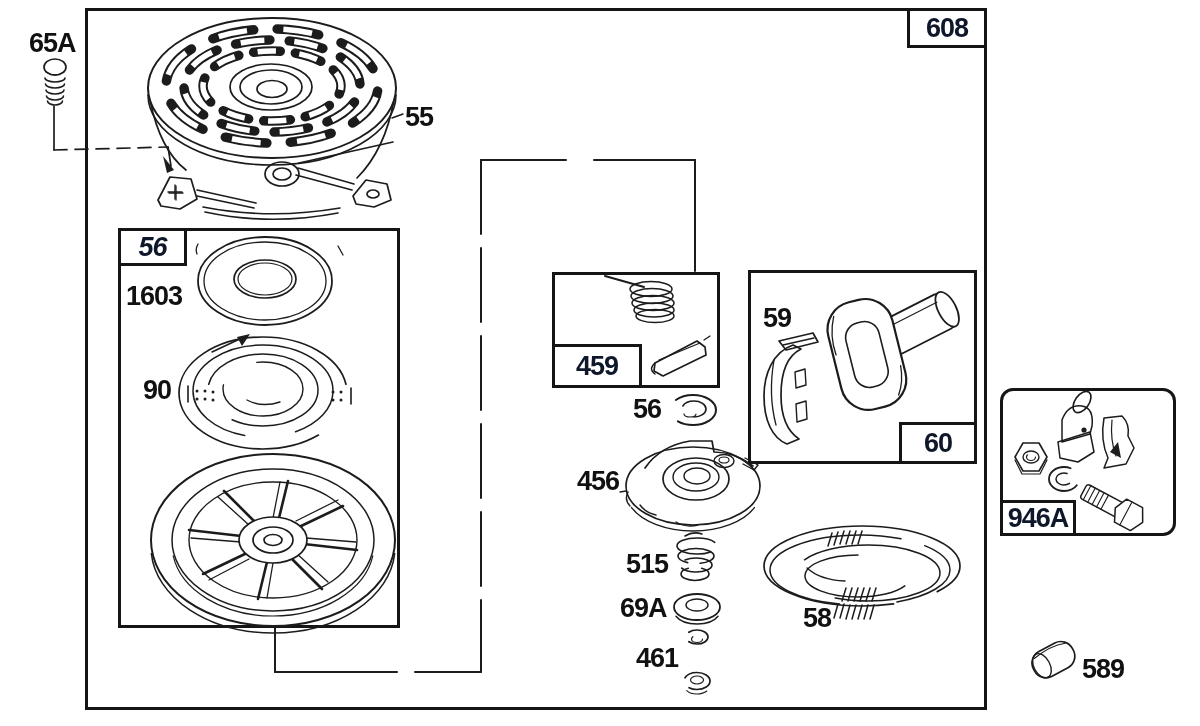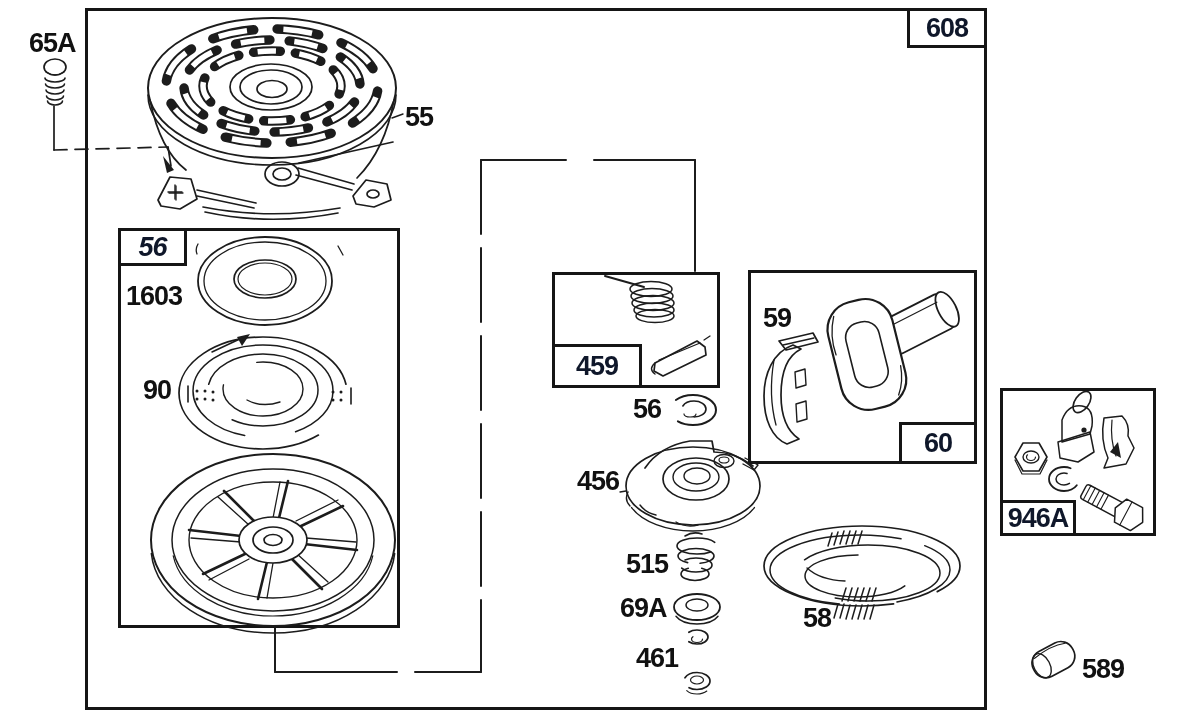--- a/index.html
+++ b/index.html
@@ -33,21 +33,21 @@
   </div>
 
   <div class="pbox" style="left:552px;top:272px;width:168px;height:116px;">
     <div class="tag" style="bottom:-3px;left:-3px;width:90px;height:44px;">459</div>
   </div>
 
   <div class="pbox" style="left:748px;top:270px;width:229px;height:194px;">
     <div class="tag" style="bottom:-3px;right:-3px;width:78px;height:42px;">60</div>
   </div>
 
-  <div class="pbox" style="left:1000px;top:388px;width:156px;height:148px;">
+  <div class="pbox" style="left:1000px;top:388px;width:176px;height:148px;border-radius:13px;">
     <div class="tag" style="bottom:-3px;left:-3px;width:76px;height:36px;">946A</div>
   </div>
 
   <div class="plabel" style="left:29px;top:30px;">65A</div>
   <div class="plabel" style="left:405px;top:104px;">55</div>
   <div class="plabel" style="left:126px;top:283px;">1603</div>
   <div class="plabel" style="left:143px;top:377px;">90</div>
   <div class="plabel" style="left:633px;top:396px;">56</div>
   <div class="plabel" style="left:577px;top:468px;">456</div>
   <div class="plabel" style="left:626px;top:551px;">515</div>

